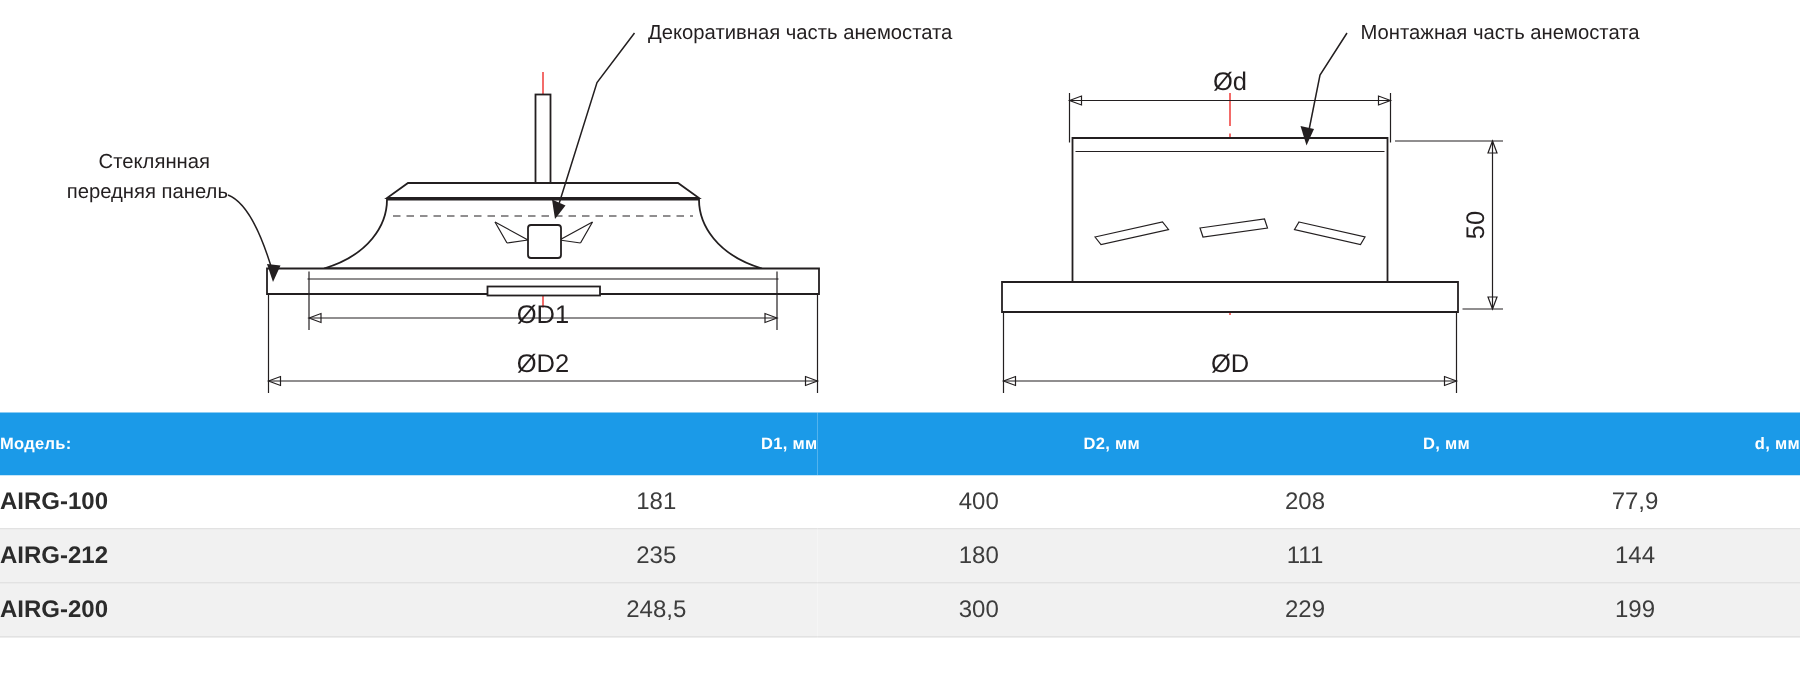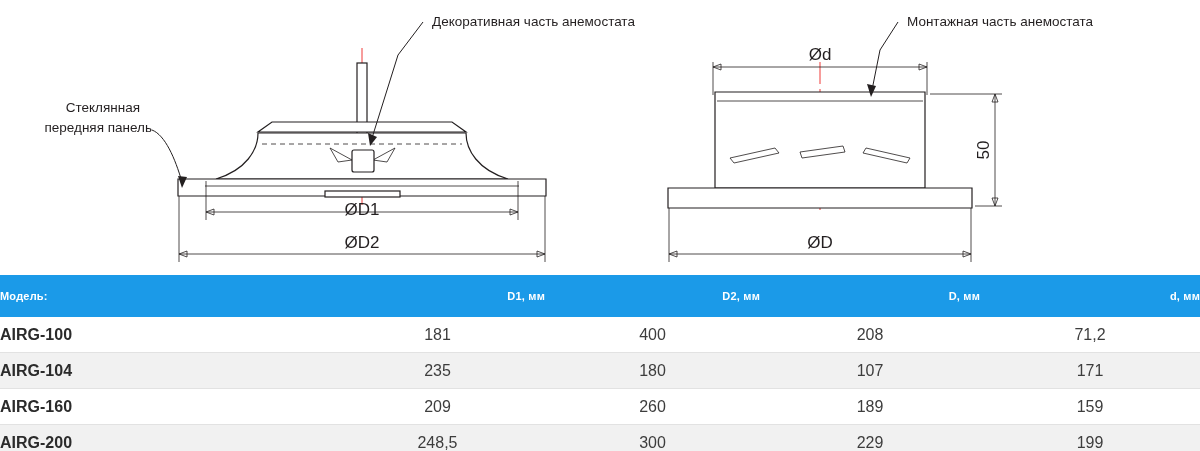--- a/index.html
+++ b/index.html
@@ -216,35 +216,28 @@
         <th style="width:220px">D, мм</th>
         <th style="width:220px">d, мм</th>
       </tr>
     </thead>
     <tbody>
       <tr class="odd-row">
         <td class="col-model">AIRG-100</td>
         <td>181</td>
         <td>400</td>
         <td>208</td>
-        <td>71,2</td>
+        <td>77,9</td>
       </tr>
       <tr class="even-row">
-        <td class="col-model">AIRG-104</td>
+        <td class="col-model">AIRG-212</td>
         <td>235</td>
         <td>180</td>
-        <td>107</td>
-        <td>171</td>
-      </tr>
-      <tr class="odd-row">
-        <td class="col-model">AIRG-160</td>
-        <td>209</td>
-        <td>260</td>
-        <td>189</td>
-        <td>159</td>
+        <td>111</td>
+        <td>144</td>
       </tr>
       <tr class="even-row">
         <td class="col-model">AIRG-200</td>
         <td>248,5</td>
         <td>300</td>
         <td>229</td>
         <td>199</td>
       </tr>
     </tbody>
   </table>

